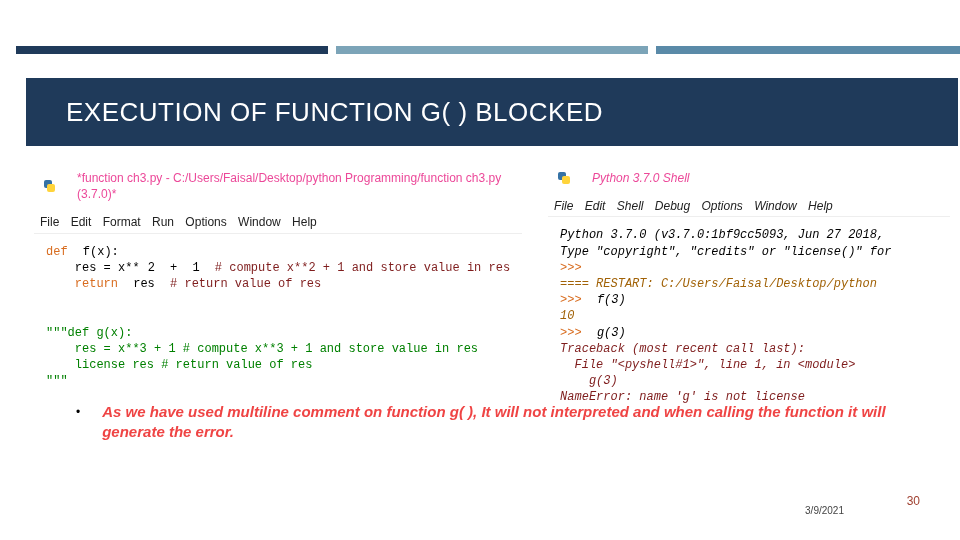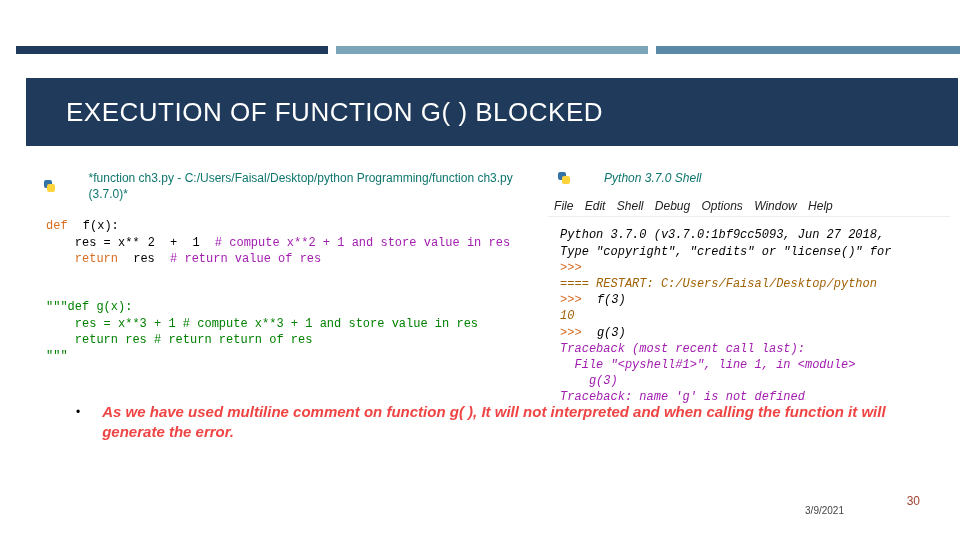--- a/index.html
+++ b/index.html
@@ -52,25 +52,25 @@
     background: #ffffff;
     font-family: "Courier New", monospace;
     font-size: 12px;
     line-height: 1.35;
   }
   .editor-pane { flex: 1.05; }
   .shell-pane { flex: 0.95; font-style: italic; }
   .win-titlebar {
     display: flex;
     align-items: center;
-    gap: 24px;
+    gap: 12px;
     padding: 2px 4px;
     font-family: "Segoe UI", Arial, sans-serif;
     font-size: 12px;
-    color: #0f766e;
+    color: #ec4899;
   }
   .py-icon {
     width: 16px; height: 16px;
     display: inline-block;
     position: relative;
   }
   .py-icon::before {
     content: "";
     position: absolute;
     width: 8px; height: 8px;
@@ -93,21 +93,21 @@
     padding: 2px 6px;
     word-spacing: 8px;
     border-bottom: 1px solid #eee;
   }
   .code-area {
     padding: 6px 8px;
     white-space: pre;
     color: #000;
   }
   .kw-orange { color: #d86c1f; }
-  .kw-red { color: #a21caf; }
+  .kw-red { color: #7f1d1d; }
   .kw-green { color: #008000; }
   .kw-brightblue { color: #a16207; }
   .bullet-block {
     position: absolute;
     top: 382px;
     left: 56px;
     width: 870px;
   }
   .bullet-row {
     display: flex;
@@ -156,48 +156,49 @@
   <div class="title-text">EXECUTION OF FUNCTION G( ) BLOCKED</div>
 </div>
 
 <div class="content-row">
 
   <div class="editor-pane">
     <div class="win-titlebar">
       <span class="py-icon"></span>
       <span>*function ch3.py - C:/Users/Faisal/Desktop/python Programming/function ch3.py (3.7.0)*</span>
     </div>
+    <div class="menubar">File   Edit   Format   Run   Options   Window   Help</div>
     <div class="code-area"><span class="kw-orange">def</span><span> f(x):</span>
 <span>    res = x**</span><span>2</span><span> + </span><span>1</span><span class="kw-red"> # compute x**2 + 1 and store value in res</span>
 <span class="kw-orange">    return</span><span> res </span><span class="kw-red"># return value of res</span>
 <span></span>
 <span></span>
 <span class="kw-green">"""def g(x):</span>
 <span class="kw-green">    res = x**3 + 1 # compute x**3 + 1 and store value in res</span>
-<span class="kw-green">    return res # return return of res</span>
+<span class="kw-green">    license res # return value of res</span>
 <span class="kw-green">"""</span></div>
   </div>
 
   <div class="shell-pane">
     <div class="win-titlebar">
       <span class="py-icon"></span>
       <span>Python 3.7.0 Shell</span>
     </div>
     <div class="menubar">File   Edit   Shell   Debug   Options   Window   Help</div>
     <div class="code-area"><span>Python 3.7.0 (v3.7.0:1bf9cc5093, Jun 27 2018,</span>
 <span>Type "copyright", "credits" or "license()" for</span>
 <span class="kw-orange">&gt;&gt;&gt;</span>
 <span class="kw-brightblue">==== RESTART: C:/Users/Faisal/Desktop/python </span>
 <span class="kw-orange">&gt;&gt;&gt; </span><span>f(3)</span>
 <span class="kw-brightblue">10</span>
 <span class="kw-orange">&gt;&gt;&gt; </span><span>g(3)</span>
 <span class="kw-red">Traceback (most recent call last):</span>
 <span class="kw-red">  File "&lt;pyshell#1&gt;", line 1, in &lt;module&gt;</span>
 <span class="kw-red">    g(3)</span>
-<span class="kw-red">Traceback: name 'g' is not defined</span></div>
+<span class="kw-red">NameError: name 'g' is not license</span></div>
   </div>
 
 </div>
 
 <div class="bullet-block">
   <div class="bullet-row">
     <div class="bullet-dot">•</div>
     <div class="bullet-text">As we have used multiline comment on function g( ), It will not interpreted and when calling the function it will generate the error.</div>
   </div>
 </div>

